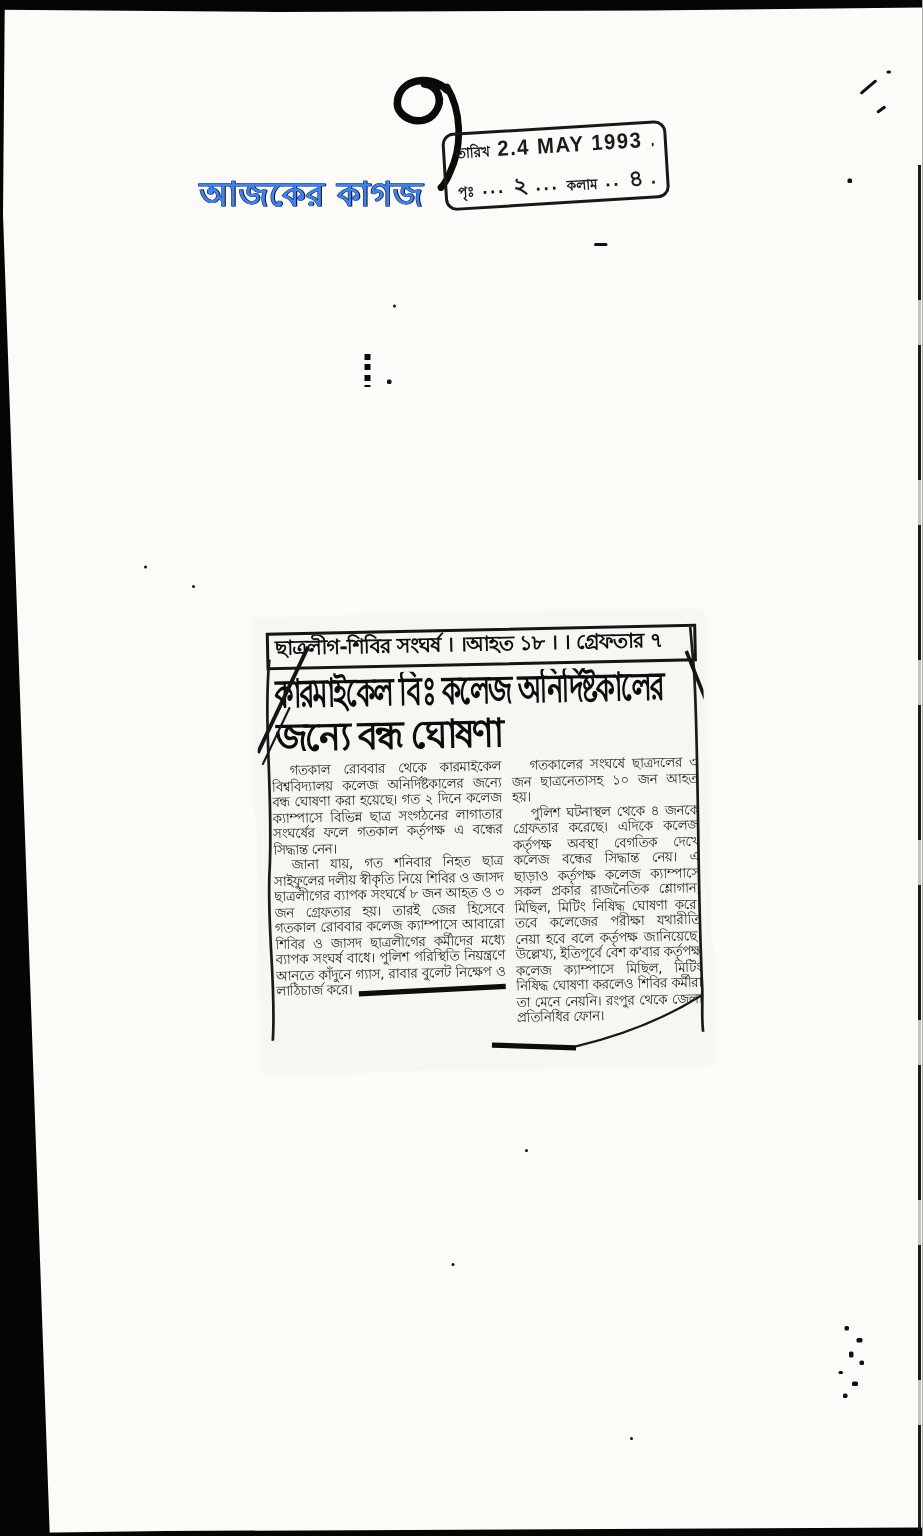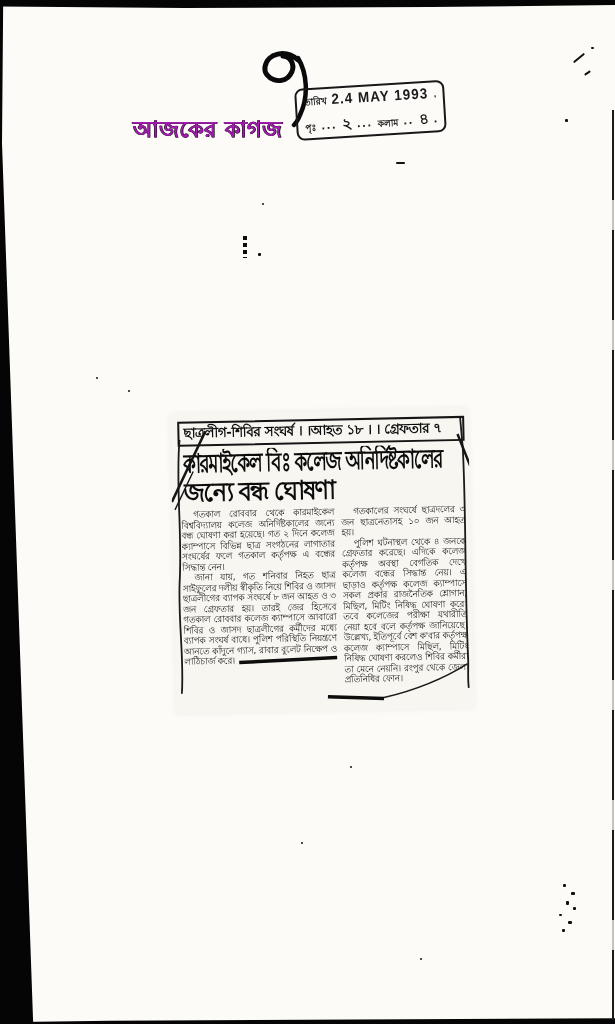--- a/index.html
+++ b/index.html
@@ -16,21 +16,21 @@
   .bottom-bar{position:absolute;left:0;top:1018px;width:615px;height:6px;background:#050505;
     clip-path:polygon(0 70%,18% 45%,100% 5%,100% 100%,0 100%);}
   .right-line{position:absolute;left:612px;top:110px;width:2px;height:910px;background:
     repeating-linear-gradient(to bottom,#1b1b1b 0 90px,rgba(27,27,27,.25) 90px 120px);}
   .speck{position:absolute;background:#111;border-radius:1px;}
   .dash-cluster{position:absolute;left:243px;top:236px;width:4px;height:22px;
     background:repeating-linear-gradient(to bottom,#0c0c0c 0 4px,transparent 4px 7px);}
   
   .masthead{
     position:absolute;left:133px;top:112px;white-space:nowrap;
-    font-size:22px;font-weight:bold;letter-spacing:.5px;color:#a21caf;
+    font-size:22px;font-weight:bold;letter-spacing:.5px;color:#3b82f6;
     transform:scaleY(1.02);
     text-shadow:.6px 0 0 #070707,-.4px 0 0 #070707;
   }
   
   .flourish{position:absolute;left:256px;top:46px;}
   
   .stamp{
     position:absolute;left:294px;top:89px;width:150px;height:52px;
     border:2.5px solid #181818;border-radius:8px;
     transform:rotate(-3.5deg);transform-origin:left top;

